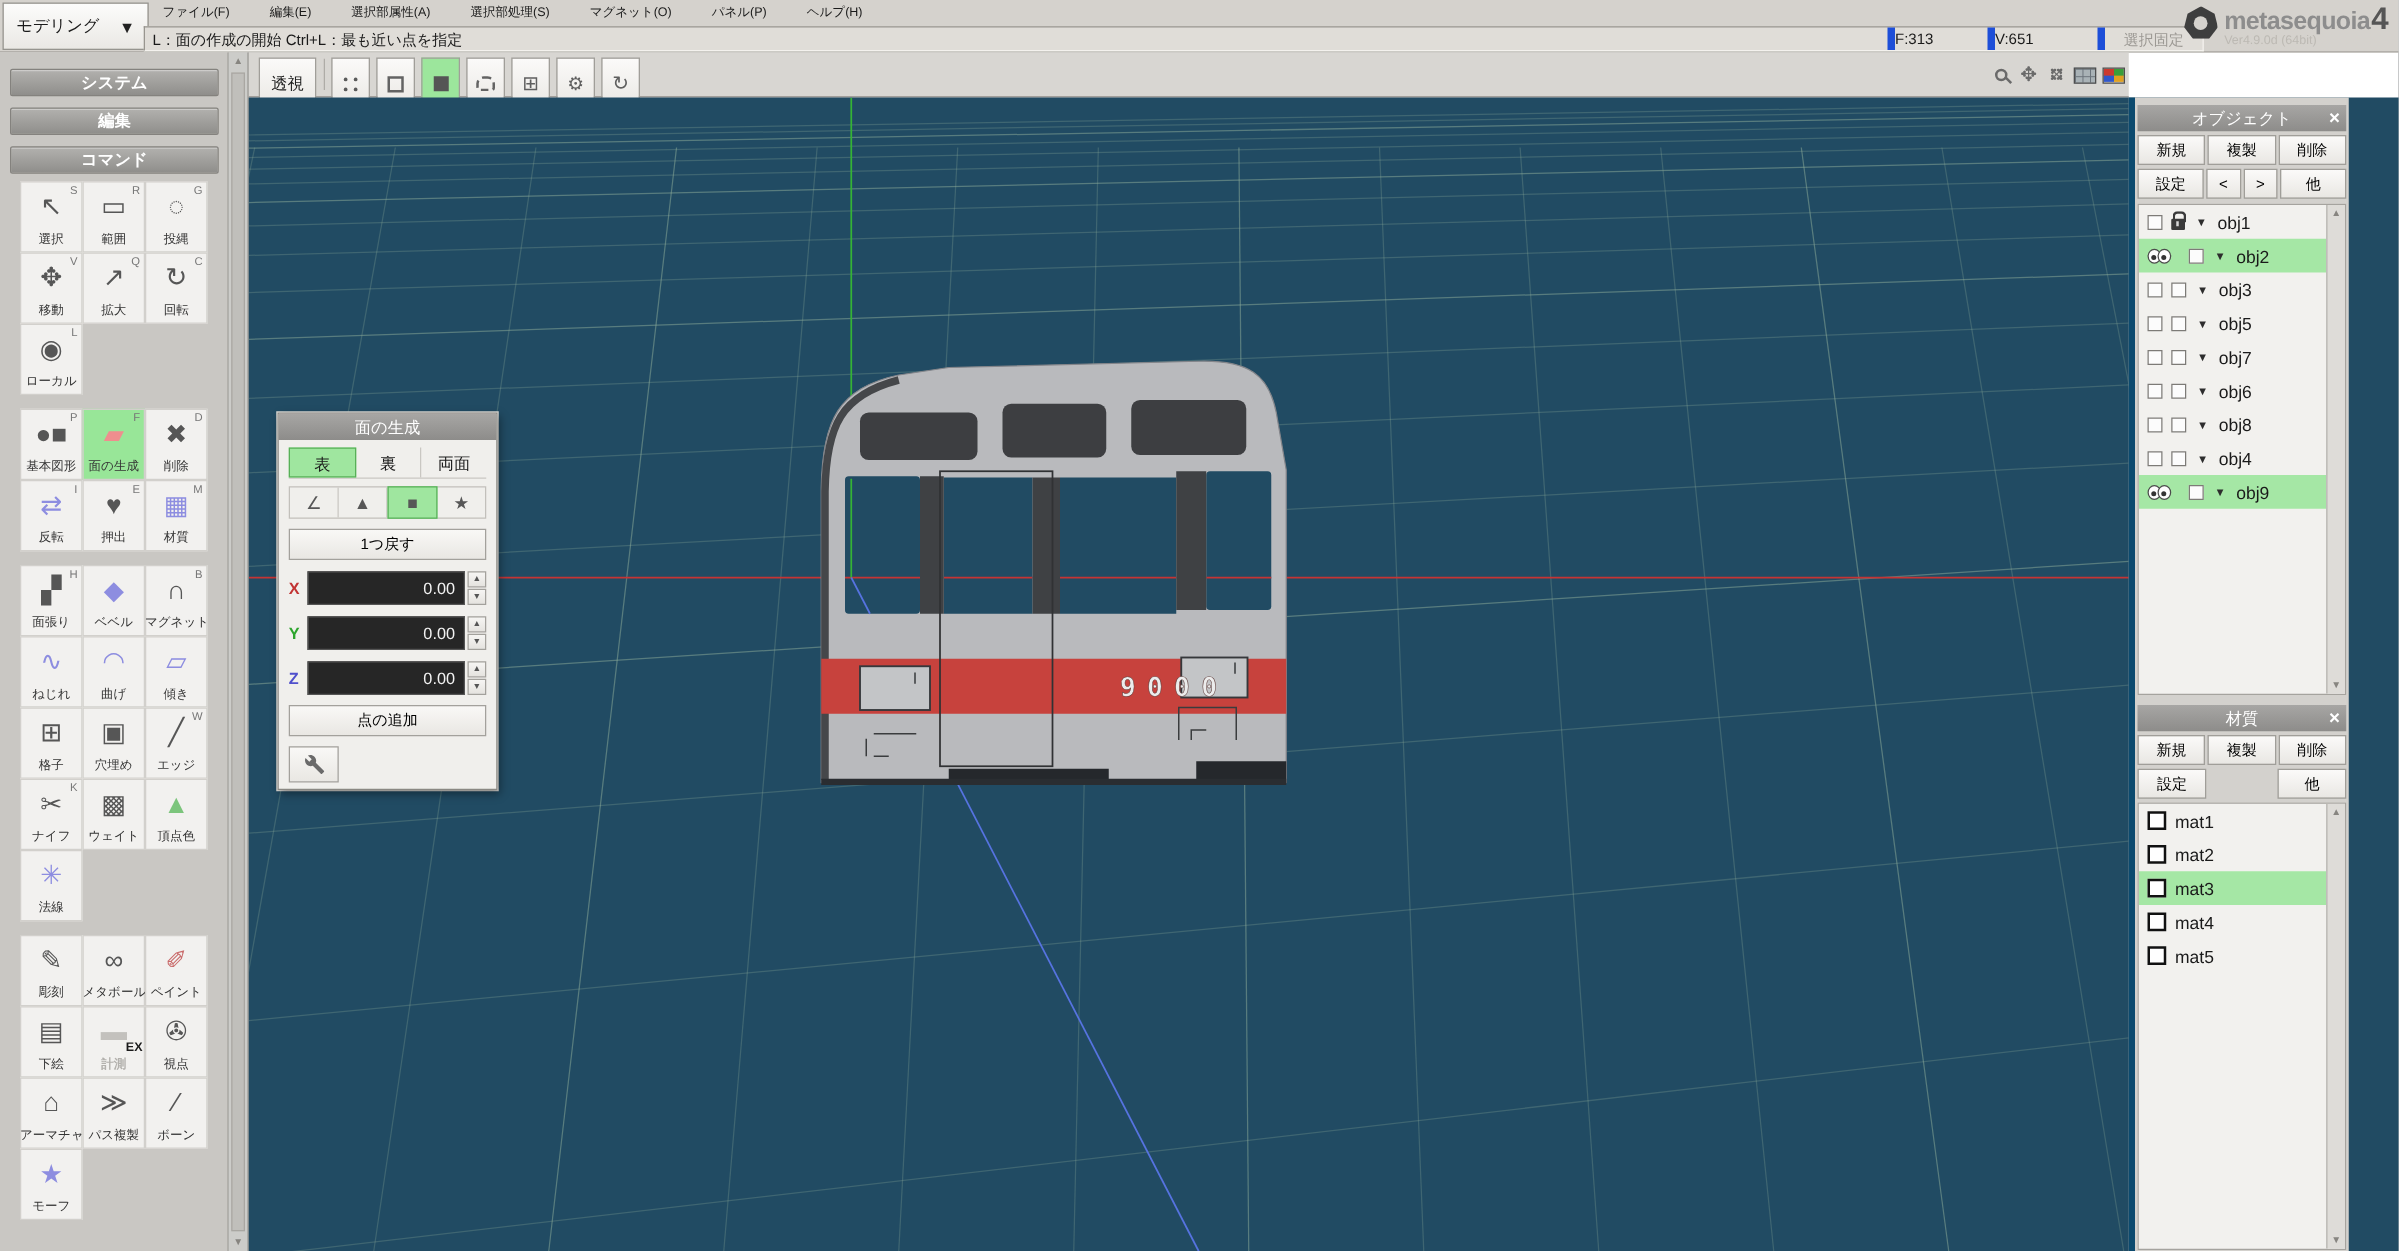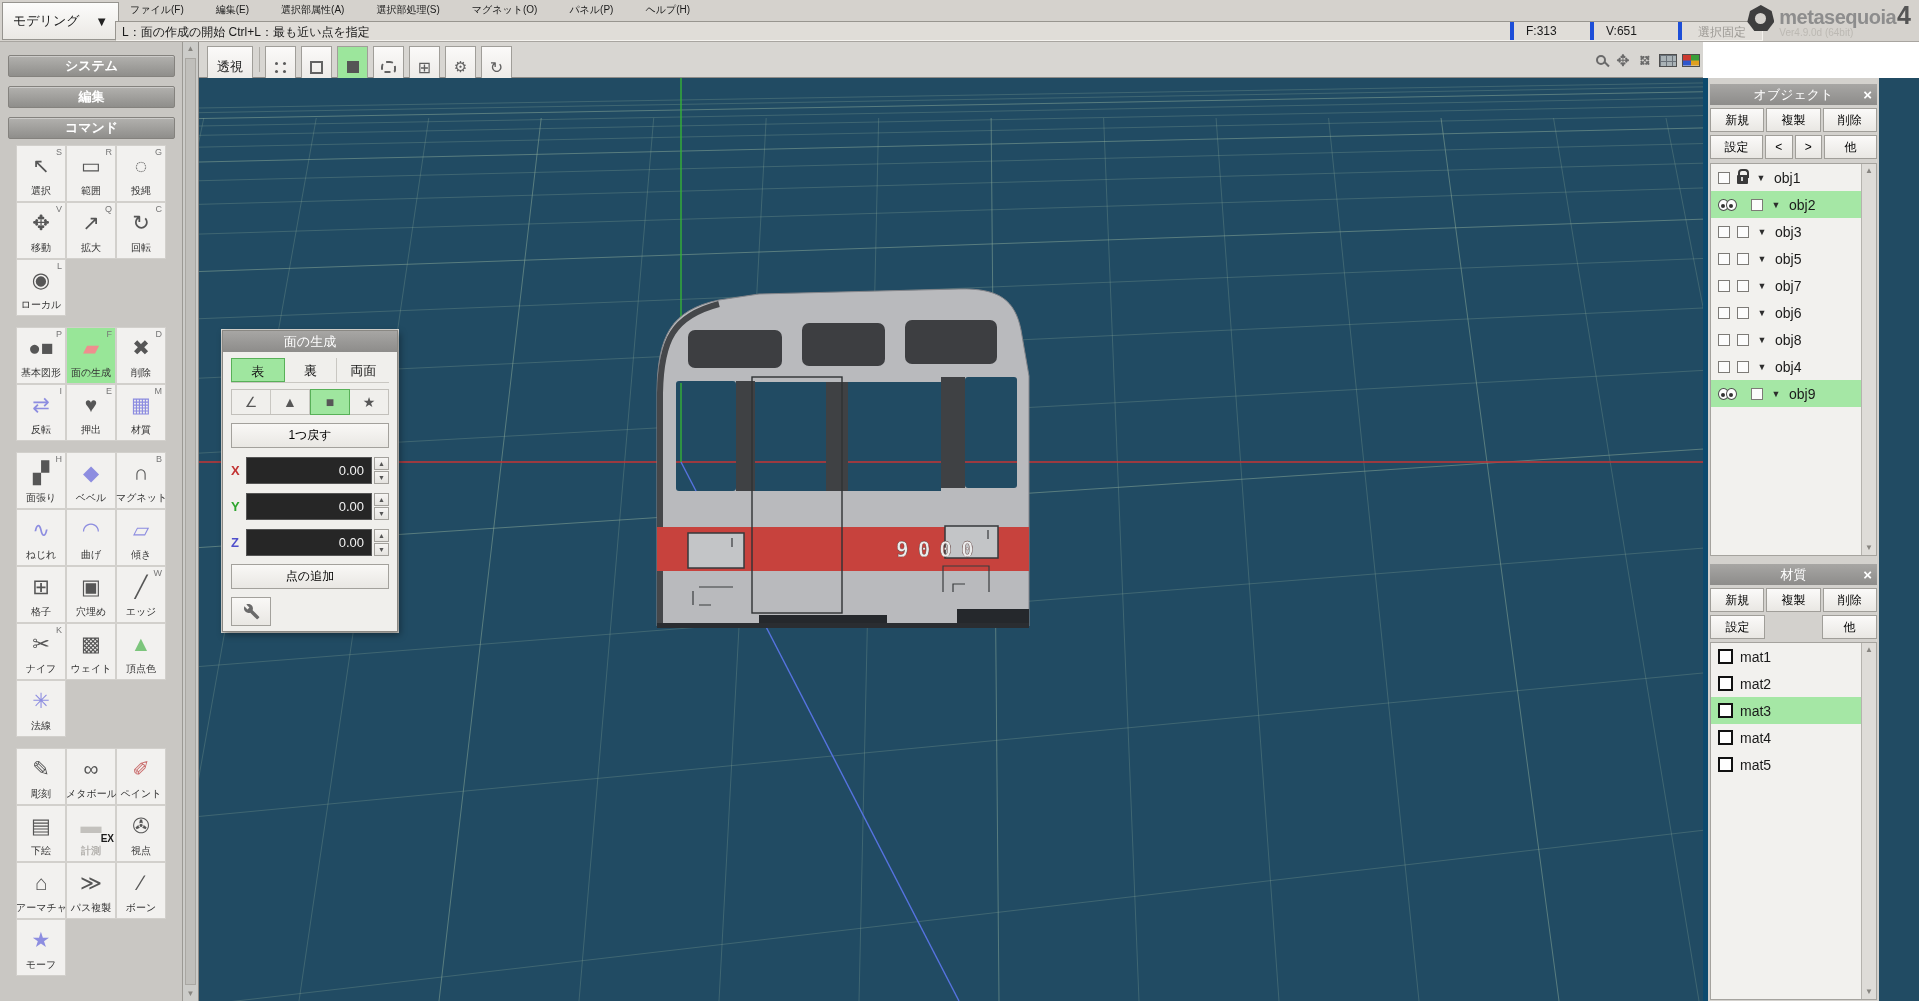--- a/index.html
+++ b/index.html
@@ -13,21 +13,21 @@
   .topbar { position:absolute; left:0; top:0; width:100%; height:42px; background:#d5d2cd; border-bottom:1px solid #a8a5a0; }
   .mode-btn { position:absolute; left:2px; top:2px; width:117px; height:38px;
     background:linear-gradient(#fcfcfb,#eae8e4); border:1px solid #96948f;
     display:flex; align-items:center; justify-content:space-between; padding:0 10px; font-size:13px; cursor:default; }
   .mode-btn .tri { font-size:13px; color:#222; }
   .menu-bar { position:absolute; left:128px; top:0; height:20px; display:flex; gap:28px; align-items:center; font-size:10px; }
   .menu-item { cursor:default; padding:0 2px; white-space:nowrap; }
   .status-strip { position:absolute; left:104px; top:21px; width:1648px; height:20px; display:flex;
     background:#e0ddd8; border:1px solid; border-color:#98958f #f4f2ee #f4f2ee #98958f; font-size:12px;margin-left:11px; }
   .status-msg { flex:1; padding:2px 6px; white-space:nowrap; overflow:hidden; }
-  .status-cell { width:80px; border-left:4px solid #1d4ed8; padding:2px 12px; white-space:nowrap; }
+  .status-cell { width:80px; border-left:6px solid #1d4ed8; padding:2px 0; white-space:nowrap; }
   .status-cell.v { width:88px; }
   .status-cell.lockcell { width:84px; color:#9c9994; text-align:center; }
   .logo { position:absolute; right:8px; top:1px; display:flex; gap:5px; align-items:flex-start; }
   .logo-hex { width:27px; height:27px; margin-top:4px; background:#3e3e3e; position:relative;
     clip-path:polygon(50% 0,90% 22%,100% 62%,74% 96%,26% 96%,0 62%,10% 22%); }
   .logo-hex::after { content:""; position:absolute; left:8px; top:8px; width:11px; height:11px; border-radius:50%; background:#d5d2cd; }
   .logo-texts { text-align:left; }
   .logo-line { display:flex; align-items:baseline; }
   .logo-name { font-size:20px; font-weight:bold; color:#8d8d8d; letter-spacing:-0.5px; }
   .logo-num { font-size:25px; font-weight:bold; color:#555; margin-left:1px; }

